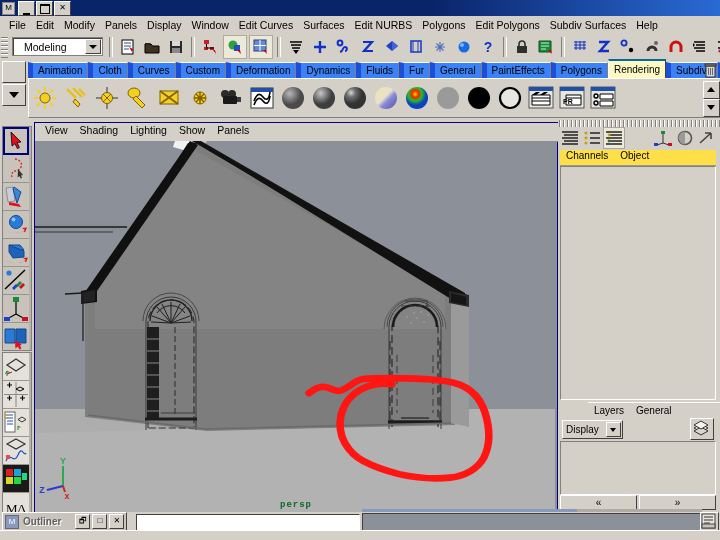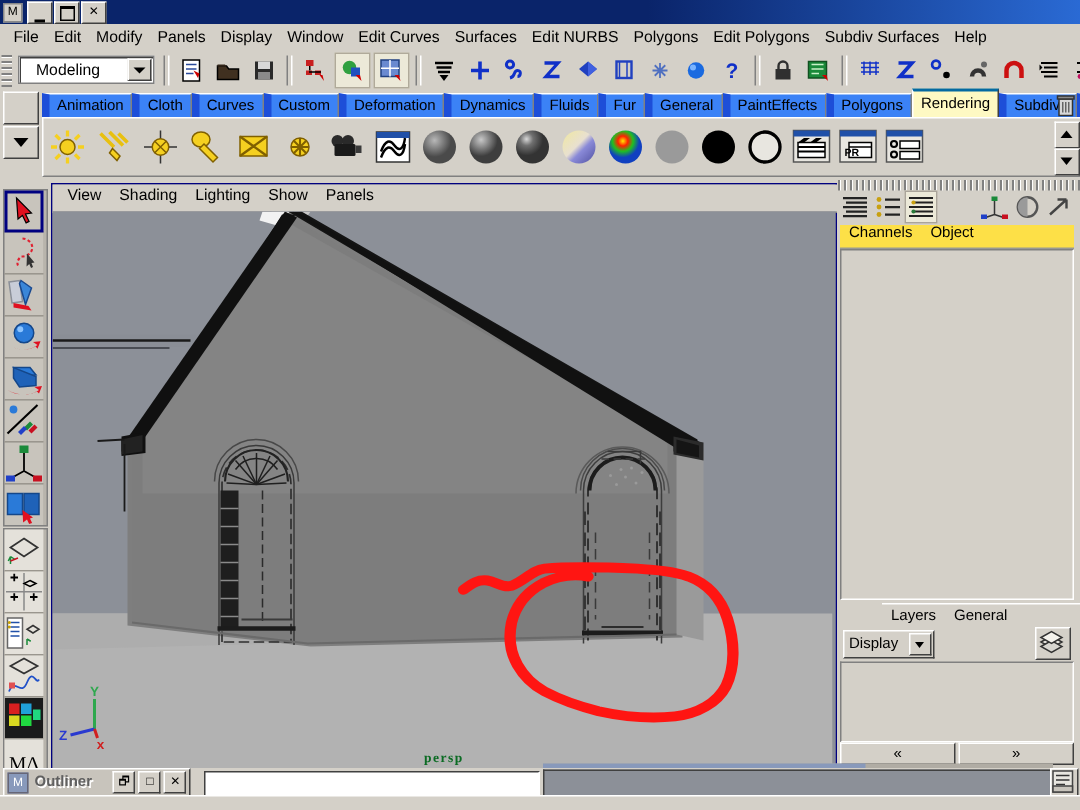--- a/index.html
+++ b/index.html
@@ -122,21 +122,21 @@
     border-bottom:1px solid #9a968e;background:#d4d0c8;overflow:hidden;}
 
   
   .viewpanel{position:absolute;left:34px;top:122px;width:522px;height:390px;
     border:1px solid #000080;background:#8c9098;}
   .vpmenu{position:absolute;left:0;top:0;width:100%;height:18px;background:#d4d0c8;
     display:flex;padding-left:4px;font-size:10.5px;border-bottom:1px solid #808080;}
   .vpmenu span{padding:1px 6px;}
   .vpcanvas{position:absolute;left:0;top:18px;width:100%;height:371px;overflow:hidden;background:#8c9098;}
   .persp-lbl{position:absolute;bottom:2px;left:0;width:100%;text-align:center;
-    color:#0b6b23;font-size:9px;font-weight:bold;font-family:Liberation Serif, serif;letter-spacing:1px;}
+    color:#0b6b23;font-size:9px;font-weight:bold;font-family:Liberation Mono, monospace;letter-spacing:1px;}
 
   
   .rightpanel{position:absolute;left:558px;top:120px;width:162px;height:392px;background:#d4d0c8;}
   .rp-grip{position:absolute;left:0;top:0;width:162px;height:7px;
     background:repeating-linear-gradient(90deg,#d4d0c8 0 1px,#808080 1px 2px,#fff 2px 3px,#d4d0c8 3px 4px);}
   .rp-icons{position:absolute;left:2px;top:7px;width:158px;height:22px;display:flex;align-items:center;}
   .rpi{width:22px;height:20px;margin-right:2px;position:relative;display:flex;align-items:center;justify-content:center;}
   .rpi.boxed{background:#ece9d8;border:1px solid #aaa49a;}
   .cbmenu{position:absolute;left:2px;top:30px;width:156px;height:15px;
     background:#fde047;font-size:10px;display:flex;align-items:flex-start;border-bottom:1px solid #9a9a92;}

